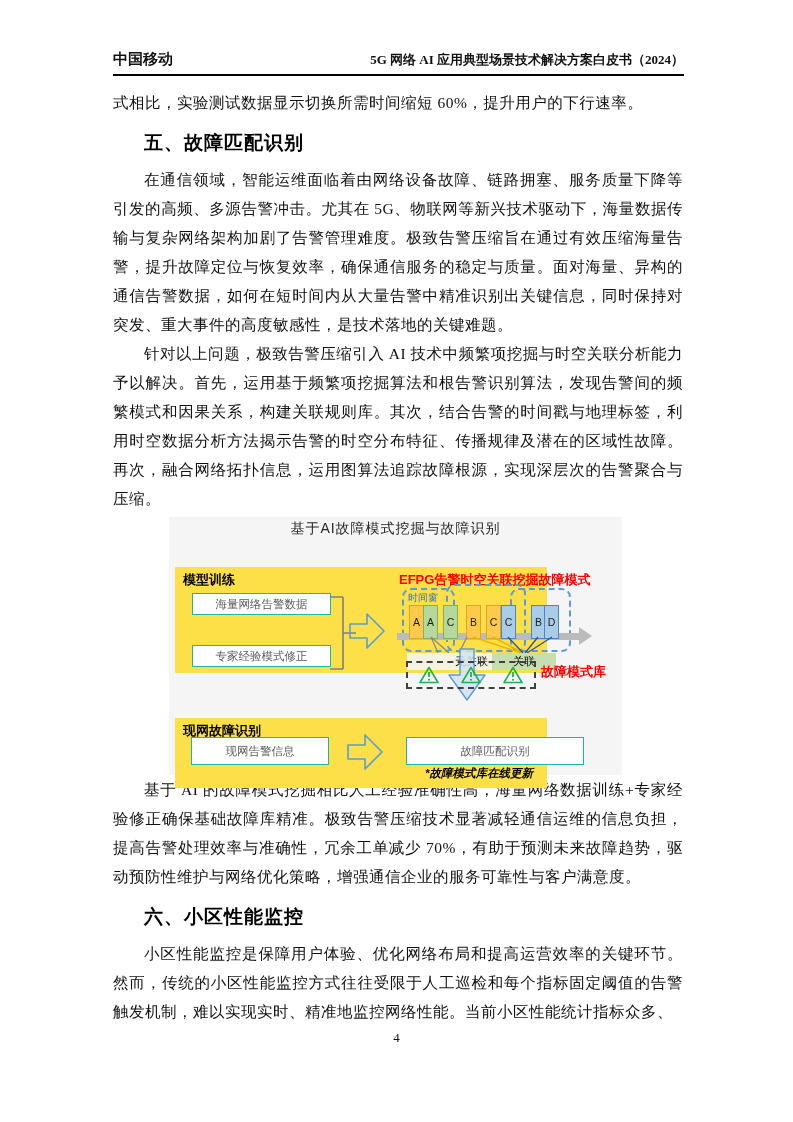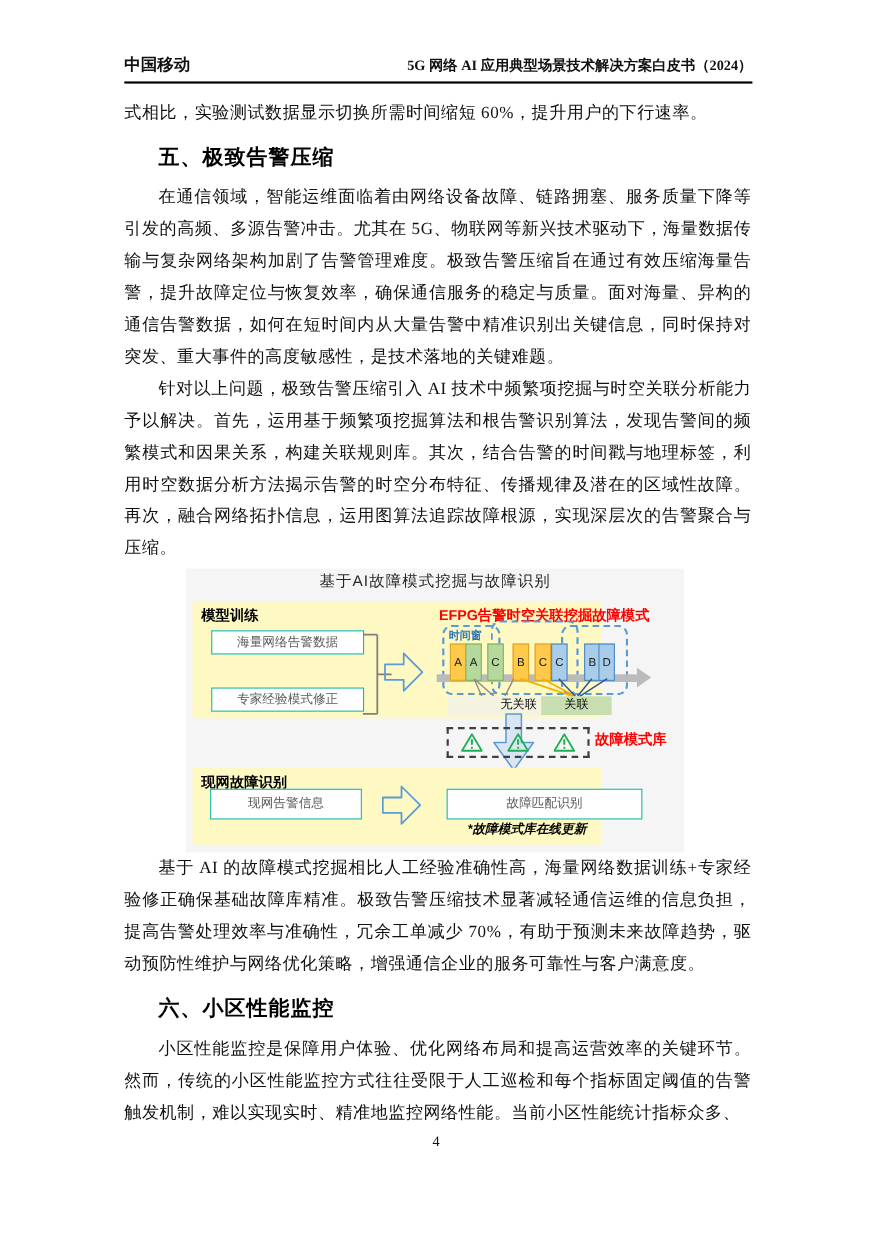--- a/index.html
+++ b/index.html
@@ -34,41 +34,41 @@
     font-size:13.5px; font-weight:bold;
   }
   .page-number { position:absolute; top:1030px; left:0; right:0; text-align:center; font-size:13px; }
   
   .figure {
     position:relative; margin:4px 0 0 56px; width:453px; height:258px;
     background:#f5f5f5;
     font-family:"Liberation Sans","DejaVu Sans",sans-serif;
   }
   .fig-title { position:absolute; top:3px; left:0; width:100%; text-align:center; font-size:14px; color:#262626; letter-spacing:1px; }
-  .panel { position:absolute; left:6px; width:372px; background:#fef9c3; }
+  .panel { position:absolute; left:6px; width:372px; background:#fde047;margin-top:20px; }
   .panel-top    { top:30px;  height:106px; }
   .panel-bottom { top:181px; height:70px; }
   .panel-label  { position:absolute; left:8px; top:4px; font-size:13px; font-weight:bold; color:#000; }
   .wbox {
     position:absolute; background:#fff; border:1px solid #14b8a6;
     color:#595959; font-size:11.5px; text-align:center; white-space:nowrap;
   }
   .wbox1 { left:17px;  top:26px; width:137px; height:20px; line-height:20px; }
   .wbox2 { left:17px;  top:78px; width:137px; height:20px; line-height:20px; }
   .wbox3 { left:16px;  top:19px; width:136px; height:26px; line-height:26px; }
   .wbox4 { left:231px; top:19px; width:176px; height:26px; line-height:26px; }
   .bracket    { position:absolute; left:155px; top:27px; }
   .arrow-r1   { position:absolute; left:174px; top:45px; }
   .arrow-r2   { position:absolute; left:172px; top:15px; }
   .efpg-title { position:absolute; left:224px; top:4px; font-size:13px; font-weight:bold; color:#ff0000; white-space:nowrap; }
   .win { position:absolute; border:2px dashed #5b9bd5; border-radius:9px; }
   .win1 { left:227px; top:21px; width:49px; height:60px; }
   .win2 { left:271px; top:17px; width:76px; height:64px; }
   .win3 { left:335px; top:21px; width:57px; height:60px; }
-  .tw-label { position:absolute; left:233px; top:24px; font-size:10px; font-weight:bold; color:#2e75b6; }
+  .tw-label { position:absolute; left:233px; top:24px; font-size:10px; font-weight:normal; color:#2e75b6; }
   .timeline-bar  { position:absolute; left:222px; top:66px; width:182px; height:7px; background:#bbbbbb; }
   .timeline-head { position:absolute; left:404px; top:60px; width:0; height:0;
                    border-left:13px solid #bbbbbb; border-top:9px solid transparent; border-bottom:9px solid transparent; }
   .evt {
     position:absolute; top:38px; width:13px; height:32px; line-height:32px;
     text-align:center; font-size:10.5px; color:#1a1a1a;
   }
   .evt-yellow { background:#ffc94a; border:1px solid #dfa32a; }
   .evt-green  { background:#b5d89c; border:1px solid #7fb35b; }
   .evt-blue   { background:#a9cde9; border:1px solid #4a86c5; }
@@ -91,21 +91,21 @@
 
   <div class="header">
     <span class="header-left">中国移动</span>
     <span class="header-right">5G 网络 AI 应用典型场景技术解决方案白皮书（2024）</span>
   </div>
 
   <div class="content">
 
     <p class="body-text no-indent">式相比，实验测试数据显示切换所需时间缩短 60%，提升用户的下行速率。</p>
 
-    <h2 class="section-heading">五、极致告警压缩</h2>
+    <h2 class="section-heading">五、故障匹配识别</h2>
 
     <p class="body-text">在通信领域，智能运维面临着由网络设备故障、链路拥塞、服务质量下降等引发的高频、多源告警冲击。尤其在 5G、物联网等新兴技术驱动下，海量数据传输与复杂网络架构加剧了告警管理难度。极致告警压缩旨在通过有效压缩海量告警，提升故障定位与恢复效率，确保通信服务的稳定与质量。面对海量、异构的通信告警数据，如何在短时间内从大量告警中精准识别出关键信息，同时保持对突发、重大事件的高度敏感性，是技术落地的关键难题。</p>
     <p class="body-text">针对以上问题，极致告警压缩引入 AI 技术中频繁项挖掘与时空关联分析能力予以解决。首先，运用基于频繁项挖掘算法和根告警识别算法，发现告警间的频繁模式和因果关系，构建关联规则库。其次，结合告警的时间戳与地理标签，利用时空数据分析方法揭示告警的时空分布特征、传播规律及潜在的区域性故障。再次，融合网络拓扑信息，运用图算法追踪故障根源，实现深层次的告警聚合与压缩。</p>
 
     <div class="figure">
       <div class="fig-title">基于AI故障模式挖掘与故障识别</div>
 
       <div class="panel panel-top">
         <div class="panel-label">模型训练</div>
         <div class="wbox wbox1">海量网络告警数据</div>

